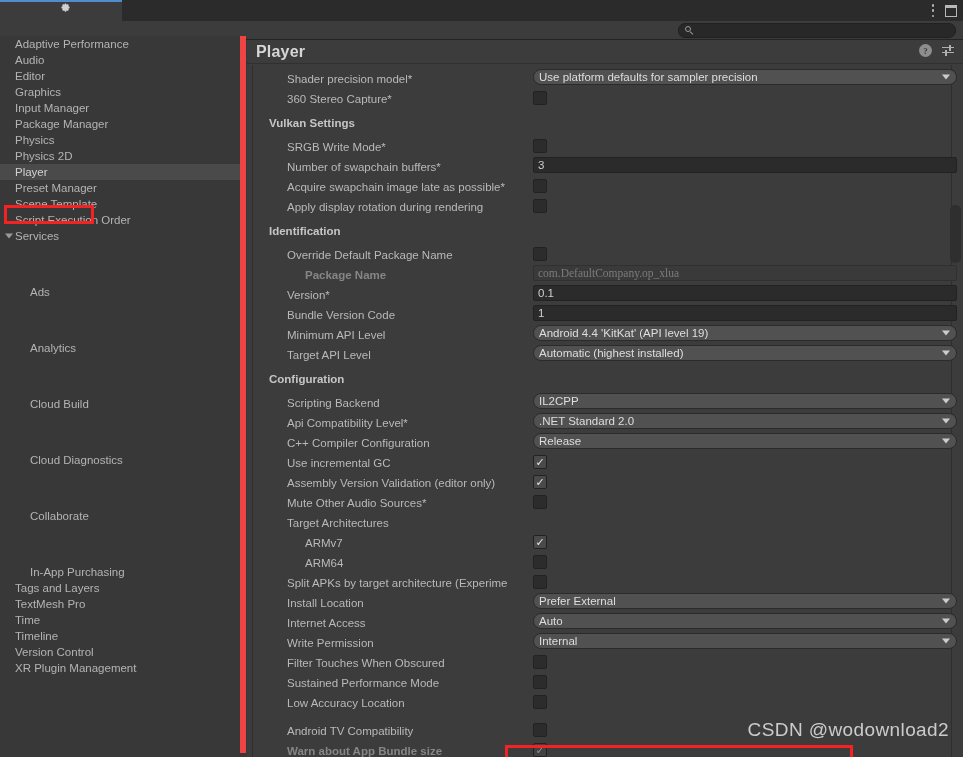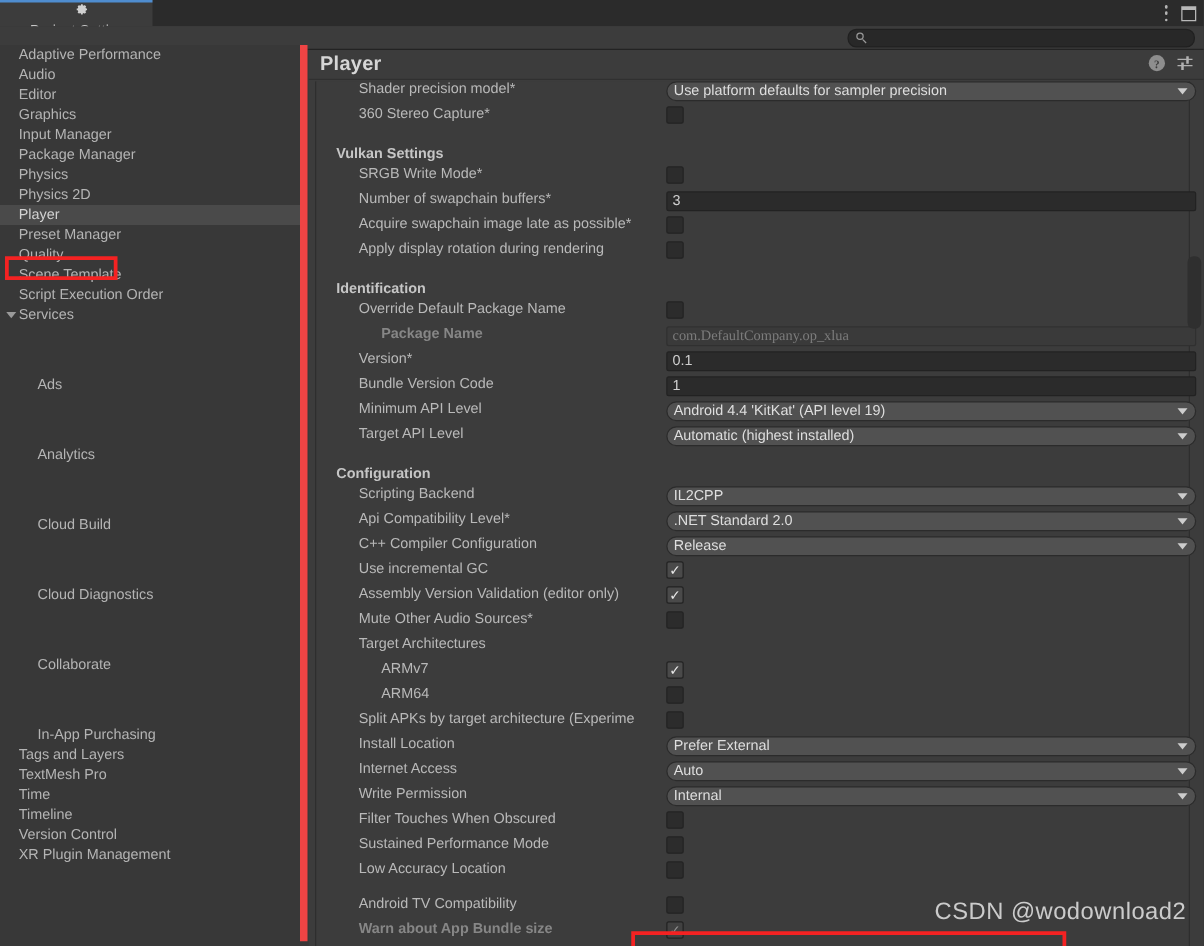--- a/index.html
+++ b/index.html
@@ -113,21 +113,21 @@
     position: absolute; left: 0; top: 25px; width: 716px; height: 692px;
     background: #3c3c3c; overflow: hidden;
   }
   .inner-box {
     position: absolute; left: 5px; top: 0px; width: 700px; height: 692px;
     border-left: 1px solid #2e2e2e; border-right: 1px solid #2e2e2e;
     background: #3c3c3c;
   }
   .rows { position: absolute; left: 8px; top: 0; width: 692px; }
 
-  .row { height: 20px; display: flex; align-items: flex-start; position: relative; }
+  .row { height: 20px; display: flex; align-items: flex-end; position: relative; }
   .row-label {
     font-size: 11.5px; color: #b9b9b9; white-space: nowrap;
     padding-left: 26px; width: 272px; overflow: hidden;
   }
   .row-label.lvl2 { padding-left: 44px; }
   .row-label.dim { color: #868686; font-weight: bold; }
   .section {
     height: 20px; display: flex; align-items: center;
     font-size: 11.5px; font-weight: bold; color: #c6c6c6; padding-left: 8px;
   }
@@ -246,23 +246,20 @@
         <div class="side-item">
           <span>Physics 2D</span>
         </div>
         <div class="side-item selected">
           <span>Player</span>
         </div>
         <div class="side-item">
           <span>Preset Manager</span>
         </div>
         <div class="side-item">
-          <span>Quality</span>
-        </div>
-        <div class="side-item">
           <span>Scene Template</span>
         </div>
         <div class="side-item">
           <span>Script Execution Order</span>
         </div>
         <div class="side-item">
           <span class="tri"></span>
           <span>Services</span>
         </div>
         <div class="side-item indent">

